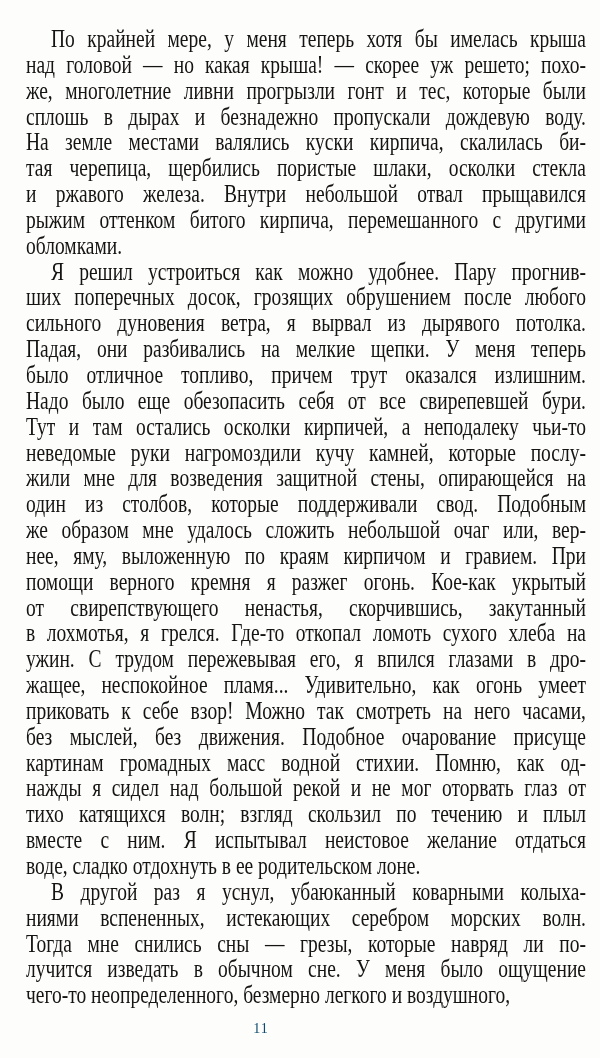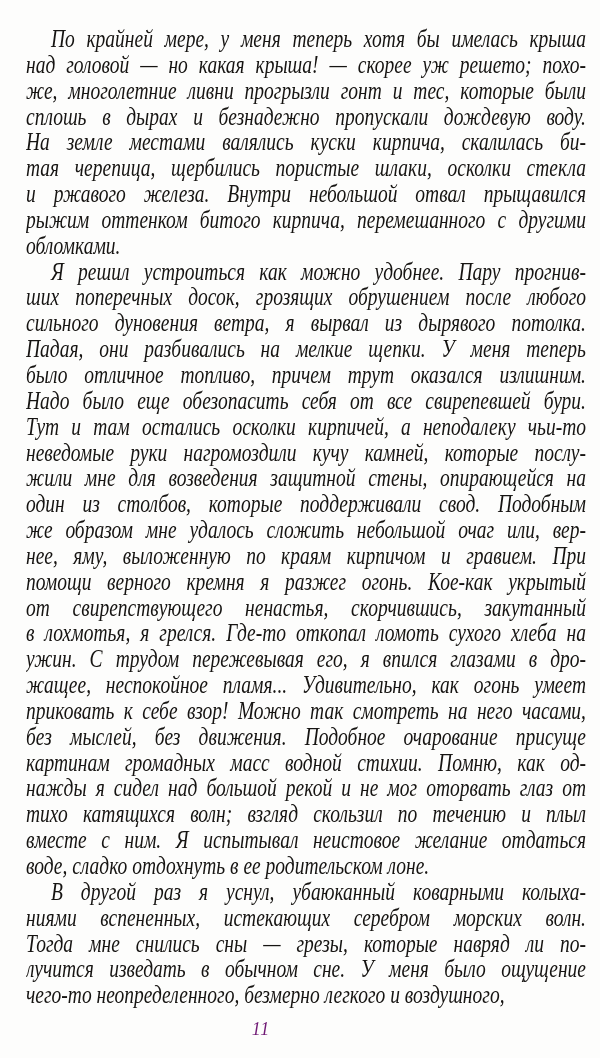--- a/index.html
+++ b/index.html
@@ -18,21 +18,20 @@
   }
   .text-block {
     position: absolute;
     left: 26px;
     top: 26px;
     width: 560px;
   }
   .paragraph {
     margin: 0;
     padding: 0;
-    font-style: italic;
   }
   .line {
     height: 25.85px;
     line-height: 25.85px;
     font-size: 19.5px;
     overflow: hidden;
     text-align: justify;
     transform: scale(1, 1.3);
     transform-origin: 50% 50%;
     -webkit-font-smoothing: antialiased;
@@ -48,25 +47,24 @@
   }
   .line.last {
     text-align: left;
   }
   .folio {
     position: absolute;
     top: 1018px;
     left: 0;
     width: 522px;
     text-align: center;
-    font-size: 18px;
+    font-size: 14px;
     line-height: 22px;
     letter-spacing: 1px;
-    color: #701a75;
-    font-style: italic;
+    color: #0c4a6e;
   }
 </style>
 </head>
 <body>
 
 <div class="page">
   <div class="text-block" id="text-block">
       <div class="paragraph">
         <div class="line first">По крайней мере, у меня теперь хотя бы имелась крыша</div>
         <div class="line">над головой — но какая крыша! — скорее уж решето; похо-</div>

